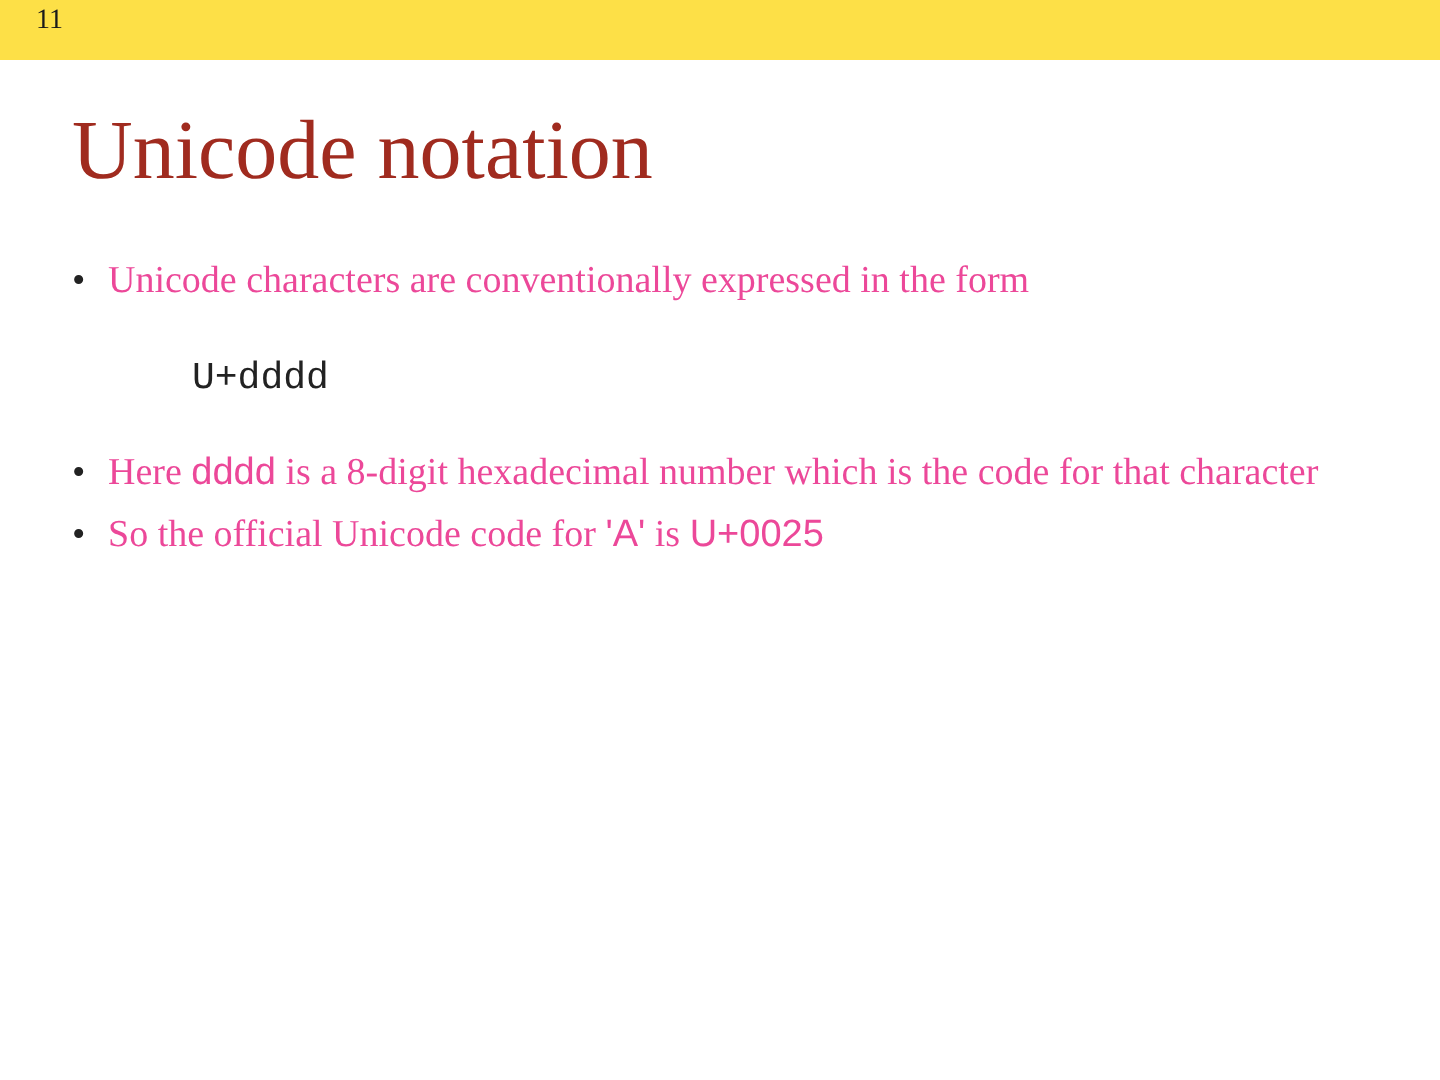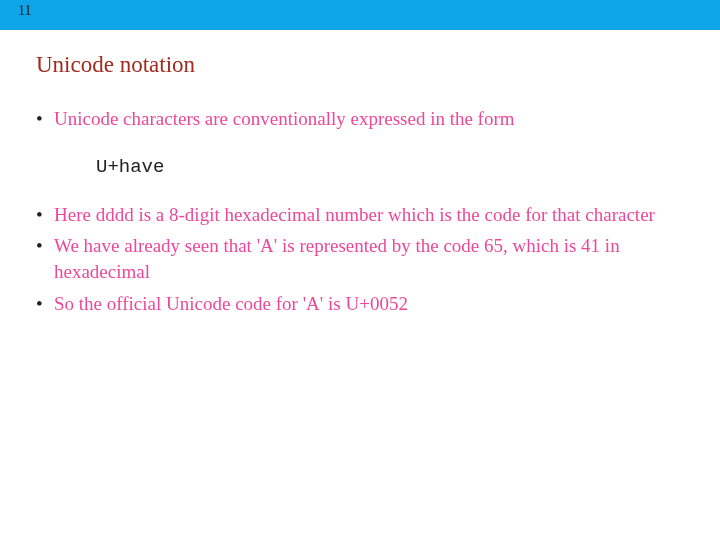--- a/index.html
+++ b/index.html
@@ -1,50 +1,47 @@
 <!DOCTYPE html>
 <html><head>
 <meta charset="utf-8">
 <style>
   * { margin: 0; padding: 0; box-sizing: border-box; }
   html, body { width: 720px; height: 540px; background: #fff; font-family: Georgia, 'Times New Roman', serif; color: #222; }
   .slide { width: 720px; height: 540px; position: relative; }
-  .topbar { width: 100%; height: 30px; background: #0ea5e9; position: relative; }
+  .topbar { width: 100%; height: 30px; background: #fde047; position: relative; }
   .pagenum { position: absolute; top: 3px; left: 18px; font-family: Georgia, serif; font-size: 14px; color: #1a1a1a; }
   .content { padding: 22px 36px 0 36px; }
-  .title { font-family: Georgia, 'Times New Roman', serif; font-size: 23px; font-weight: 400; color: #a02b1f; margin-bottom: 28px; }
+  .title { font-family: Georgia, 'Times New Roman', serif; font-size: 42px; font-weight: 400; color: #a02b1f; margin-bottom: 28px; }
   ul.bullets { list-style: none; }
   ul.bullets > li { position: relative; padding-left: 18px; font-size: 19px; line-height: 1.35; margin-bottom: 6px; color: #ec4899; }
   ul.bullets > li::before { content: "•"; position: absolute; left: 0; top: 0; font-size: 19px; color: #222; }
   .indent-block { margin: 24px 0 24px 60px; font-family: 'Courier New', Courier, monospace; font-size: 19px; }
-  .mono { font-family: Liberation Serif, serif; }
+  .mono { font-family: Liberation Sans, sans-serif; }
 </style>
 </head>
 <body>
 
 <div class="slide">
   <div class="topbar">
     <div class="pagenum">11</div>
   </div>
   <div class="content">
     <h1 class="title">Unicode notation</h1>
 
     <ul class="bullets">
       <li>
         <span>Unicode characters are conventionally expressed in the form</span>
       </li>
     </ul>
 
-    <div class="indent-block">U+have</div>
+    <div class="indent-block">U+dddd</div>
 
     <ul class="bullets">
       <li>
         <span>Here </span><span class="mono">dddd</span><span> is a 8-digit hexadecimal number which is the code for that character</span>
       </li>
       <li>
-        <span>We have already seen that </span><span class="mono">'A'</span><span> is  represented by the code 65, which is 41 in hexadecimal</span>
-      </li>
-      <li>
-        <span>So the official Unicode code for </span><span class="mono">'A'</span><span> is </span><span class="mono">U+0052</span>
+        <span>So the official Unicode code for </span><span class="mono">'A'</span><span> is </span><span class="mono">U+0025</span>
       </li>
     </ul>
   </div>
 </div>
 
 </body></html>

